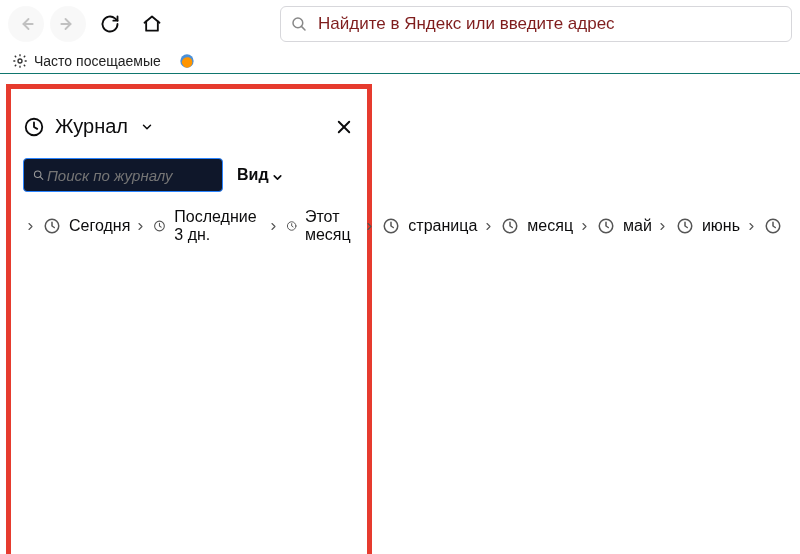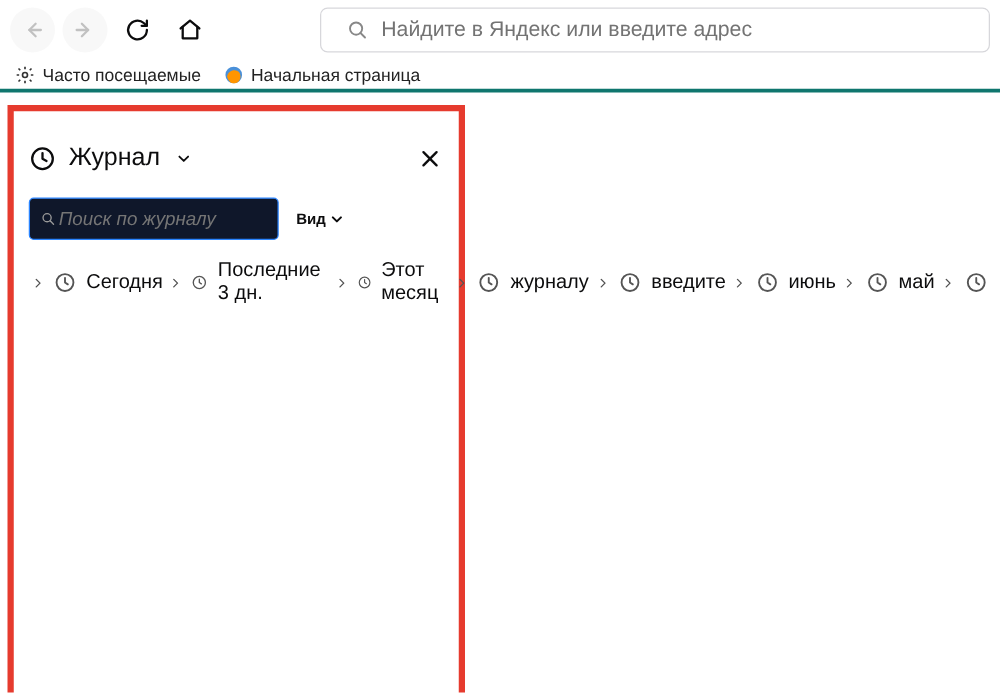--- a/index.html
+++ b/index.html
@@ -28,42 +28,42 @@
     width: 36px; height: 36px;
     border-radius: 6px;
     display: flex; align-items: center; justify-content: center;
     background: transparent;
   }
   .tb-btn.disabled { opacity: 0.45; background:#f0f0f0; border-radius:50%;}
   .tb-btn.disabled svg { stroke:#777;}
   .urlbar {
     flex: 1;
     height: 36px;
-    margin-left: 80px;
+    margin-left: 104px;
     border: 1px solid #d7d7db;
     border-radius: 6px;
     display: flex;
     align-items: center;
-    padding: 0 20px;
+    padding: 0 9px;
     background: #fff;
-    color: #737373;
+    color: #7f1d1d;
     font-size: 17px;
   }
   .urlbar .mag { margin-right: 10px; flex-shrink: 0; }
 
   
   .bookmarks {
     display: flex;
     align-items: center;
     height: 26px;
     padding: 0 12px;
     gap: 18px;
     font-size: 14px;
     color: #222;
-    border-bottom: 3px solid #0f766e;
+    border-bottom: 1px solid #0f766e;
   }
   .bm-item { display: flex; align-items: center; gap: 6px; }
 
   
   .sidebar {
     position: absolute;
     left: 6px;
     top: 84px;
     width: 366px;
     height: 480px;
@@ -105,21 +105,21 @@
   }
   .sb-search input {
     border: none; outline: none;
     font-size: 15px;
     color: #737373;
     font-style: italic;
     width: 100%;
     background: transparent;
   }
   .sb-view {
-    font-size: 12px;
+    font-size: 16px;
     font-weight: 600;
     display: flex; align-items: flex-end; gap: 2px;
   }
 
   .sb-tree { display: flex; flex-direction: row; gap: 4px; }
   .tree-row {
     display: flex;
     align-items: center;
     gap: 8px;
     height: 32px;
@@ -174,21 +174,20 @@
         <circle cx="12" cy="12" r="3"></circle>
         <path d="M12 2v3M12 19v3M4.2 4.2l2.1 2.1M17.7 17.7l2.1 2.1M2 12h3M19 12h3M4.2 19.8l2.1-2.1M17.7 6.3l2.1-2.1"></path>
       </svg>
     <span>Часто посещаемые</span>
   </div>
   <div class="bm-item">
     <svg width="16" height="16" viewBox="0 0 24 24">
         <circle cx="12" cy="12" r="10" fill="#4a90d9"></circle>
         <path d="M4 14c1-6 7-9 12-7 3 1 4 4 4 7 0 5-4 8-8 8-3 0-6-2-8-8z" fill="#ff9500"></path>
       </svg>
-    <span>Начальная страница</span>
   </div>
 </div>
 
 <div class="sidebar">
   <div class="sb-header">
     <div class="sb-title">
       <svg width="22" height="22" viewBox="0 0 24 24" fill="none" stroke="#0c0c0d" stroke-width="2" stroke-linecap="round" stroke-linejoin="round">
           <circle cx="12" cy="12" r="9"></circle>
           <polyline points="12 7 12 12 15.5 14"></polyline>
         </svg>
@@ -261,33 +260,45 @@
     <div class="tree-row">
       <span class="twisty">
           <svg width="9" height="9" viewBox="0 0 24 24" fill="none" stroke="#555" stroke-width="3" stroke-linecap="round" stroke-linejoin="round">
             <polyline points="8 4 16 12 8 20"></polyline>
           </svg>
         </span>
       <svg width="18" height="18" viewBox="0 0 24 24" fill="none" stroke="#555" stroke-width="2" stroke-linecap="round" stroke-linejoin="round">
           <circle cx="12" cy="12" r="9"></circle>
           <polyline points="12 7 12 12 15 14"></polyline>
         </svg>
-      <span>журналу</span>
-    </div>
-    <div class="tree-row">
-      <span class="twisty">
-          <svg width="9" height="9" viewBox="0 0 24 24" fill="none" stroke="#555" stroke-width="3" stroke-linecap="round" stroke-linejoin="round">
-            <polyline points="8 4 16 12 8 20"></polyline>
-          </svg>
-        </span>
-      <svg width="18" height="18" viewBox="0 0 24 24" fill="none" stroke="#555" stroke-width="2" stroke-linecap="round" stroke-linejoin="round">
-          <circle cx="12" cy="12" r="9"></circle>
-          <polyline points="12 7 12 12 15 14"></polyline>
-        </svg>
-      <span>введите</span>
+      <span>страница</span>
+    </div>
+    <div class="tree-row">
+      <span class="twisty">
+          <svg width="9" height="9" viewBox="0 0 24 24" fill="none" stroke="#555" stroke-width="3" stroke-linecap="round" stroke-linejoin="round">
+            <polyline points="8 4 16 12 8 20"></polyline>
+          </svg>
+        </span>
+      <svg width="18" height="18" viewBox="0 0 24 24" fill="none" stroke="#555" stroke-width="2" stroke-linecap="round" stroke-linejoin="round">
+          <circle cx="12" cy="12" r="9"></circle>
+          <polyline points="12 7 12 12 15 14"></polyline>
+        </svg>
+      <span>месяц</span>
+    </div>
+    <div class="tree-row">
+      <span class="twisty">
+          <svg width="9" height="9" viewBox="0 0 24 24" fill="none" stroke="#555" stroke-width="3" stroke-linecap="round" stroke-linejoin="round">
+            <polyline points="8 4 16 12 8 20"></polyline>
+          </svg>
+        </span>
+      <svg width="18" height="18" viewBox="0 0 24 24" fill="none" stroke="#555" stroke-width="2" stroke-linecap="round" stroke-linejoin="round">
+          <circle cx="12" cy="12" r="9"></circle>
+          <polyline points="12 7 12 12 15 14"></polyline>
+        </svg>
+      <span>май</span>
     </div>
     <div class="tree-row">
       <span class="twisty">
           <svg width="9" height="9" viewBox="0 0 24 24" fill="none" stroke="#555" stroke-width="3" stroke-linecap="round" stroke-linejoin="round">
             <polyline points="8 4 16 12 8 20"></polyline>
           </svg>
         </span>
       <svg width="18" height="18" viewBox="0 0 24 24" fill="none" stroke="#555" stroke-width="2" stroke-linecap="round" stroke-linejoin="round">
           <circle cx="12" cy="12" r="9"></circle>
           <polyline points="12 7 12 12 15 14"></polyline>
@@ -297,27 +308,15 @@
     <div class="tree-row">
       <span class="twisty">
           <svg width="9" height="9" viewBox="0 0 24 24" fill="none" stroke="#555" stroke-width="3" stroke-linecap="round" stroke-linejoin="round">
             <polyline points="8 4 16 12 8 20"></polyline>
           </svg>
         </span>
       <svg width="18" height="18" viewBox="0 0 24 24" fill="none" stroke="#555" stroke-width="2" stroke-linecap="round" stroke-linejoin="round">
           <circle cx="12" cy="12" r="9"></circle>
           <polyline points="12 7 12 12 15 14"></polyline>
         </svg>
-      <span>май</span>
-    </div>
-    <div class="tree-row">
-      <span class="twisty">
-          <svg width="9" height="9" viewBox="0 0 24 24" fill="none" stroke="#555" stroke-width="3" stroke-linecap="round" stroke-linejoin="round">
-            <polyline points="8 4 16 12 8 20"></polyline>
-          </svg>
-        </span>
-      <svg width="18" height="18" viewBox="0 0 24 24" fill="none" stroke="#555" stroke-width="2" stroke-linecap="round" stroke-linejoin="round">
-          <circle cx="12" cy="12" r="9"></circle>
-          <polyline points="12 7 12 12 15 14"></polyline>
-        </svg>
     </div>
   </div>
 </div>
 
 </body></html>

